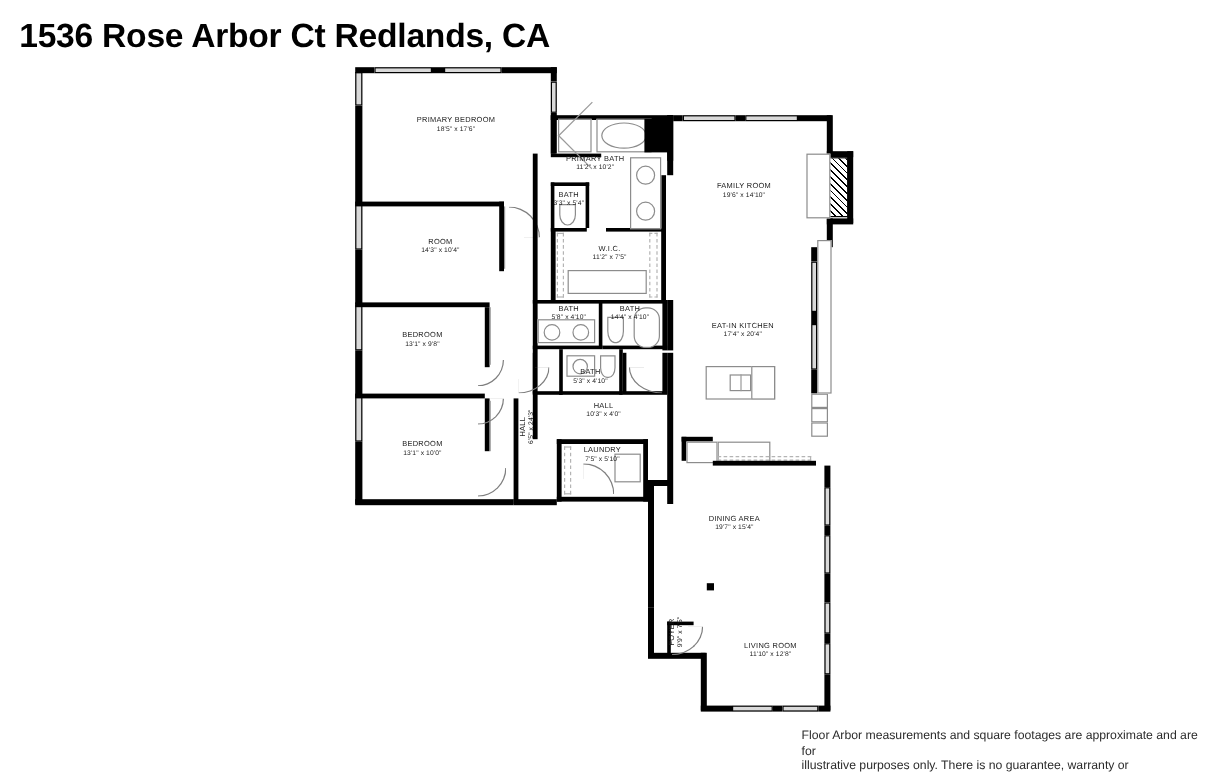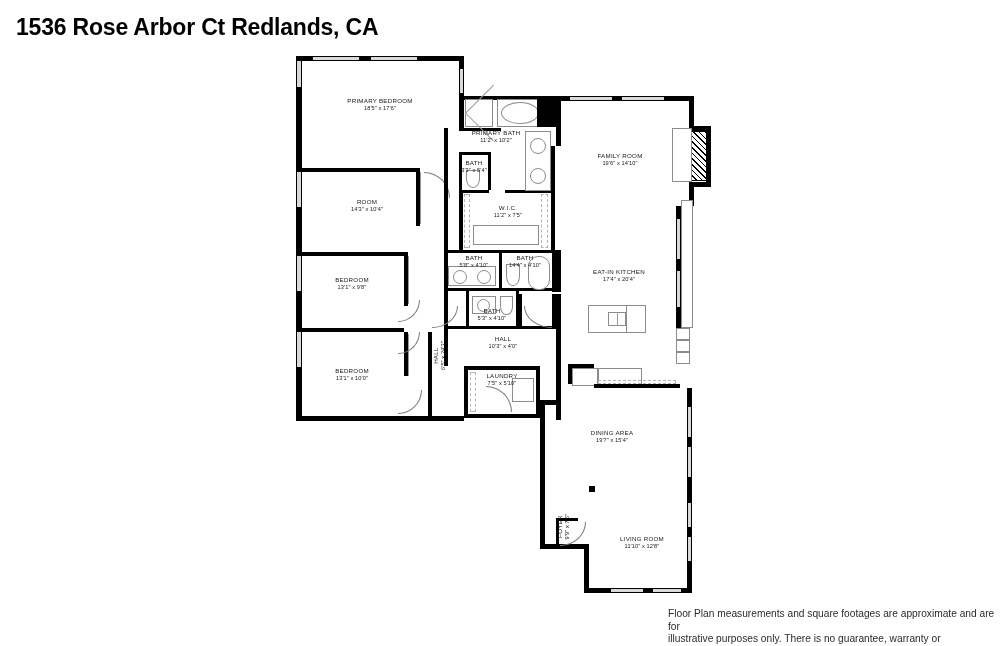--- a/index.html
+++ b/index.html
@@ -1,19 +1,19 @@
 <!DOCTYPE html>
 <html><head>
 <meta charset="utf-8">
 <style>
   html,body{margin:0;padding:0;background:#ffffff;}
   body{width:1008px;height:646px;position:relative;overflow:hidden;
        font-family:"Liberation Sans","DejaVu Sans",sans-serif;color:#000;}
 
-  #title{position:absolute;left:16px;top:14px;font-size:23px;font-weight:bold;
+  #title{position:absolute;left:16px;top:14px;font-size:28px;font-weight:bold;
          letter-spacing:-0.2px;white-space:nowrap;}
 
   #plan{position:absolute;left:0;top:0;width:1008px;height:646px;}
 
   #disclaimer{position:absolute;left:668px;top:608px;width:336px;
               font-size:10.2px;line-height:12.6px;color:#2b2b2b;}
   #disclaimer span{display:block;}
 
   
   .w{position:absolute;background:#000;}          
@@ -288,16 +288,16 @@
       <span class="dm">11'10" x 12'8"</span>
   </div>
   <div class="lbl rot" style="left:538px;top:519px;width:52px;">
     <span class="nm">FOYER</span>
       <span class="dm">9'9" x 7'5"</span>
   </div>
 
 </div>
 
 <div id="disclaimer">
-  <span>Floor Plan measurements and square footages are approximate and are for</span>
+  <span>Floor Arbor measurements and square footages are approximate and are for</span>
   <span>illustrative purposes only. There is no guarantee, warranty or representation</span>
 
 </div>
 
 </body></html>

